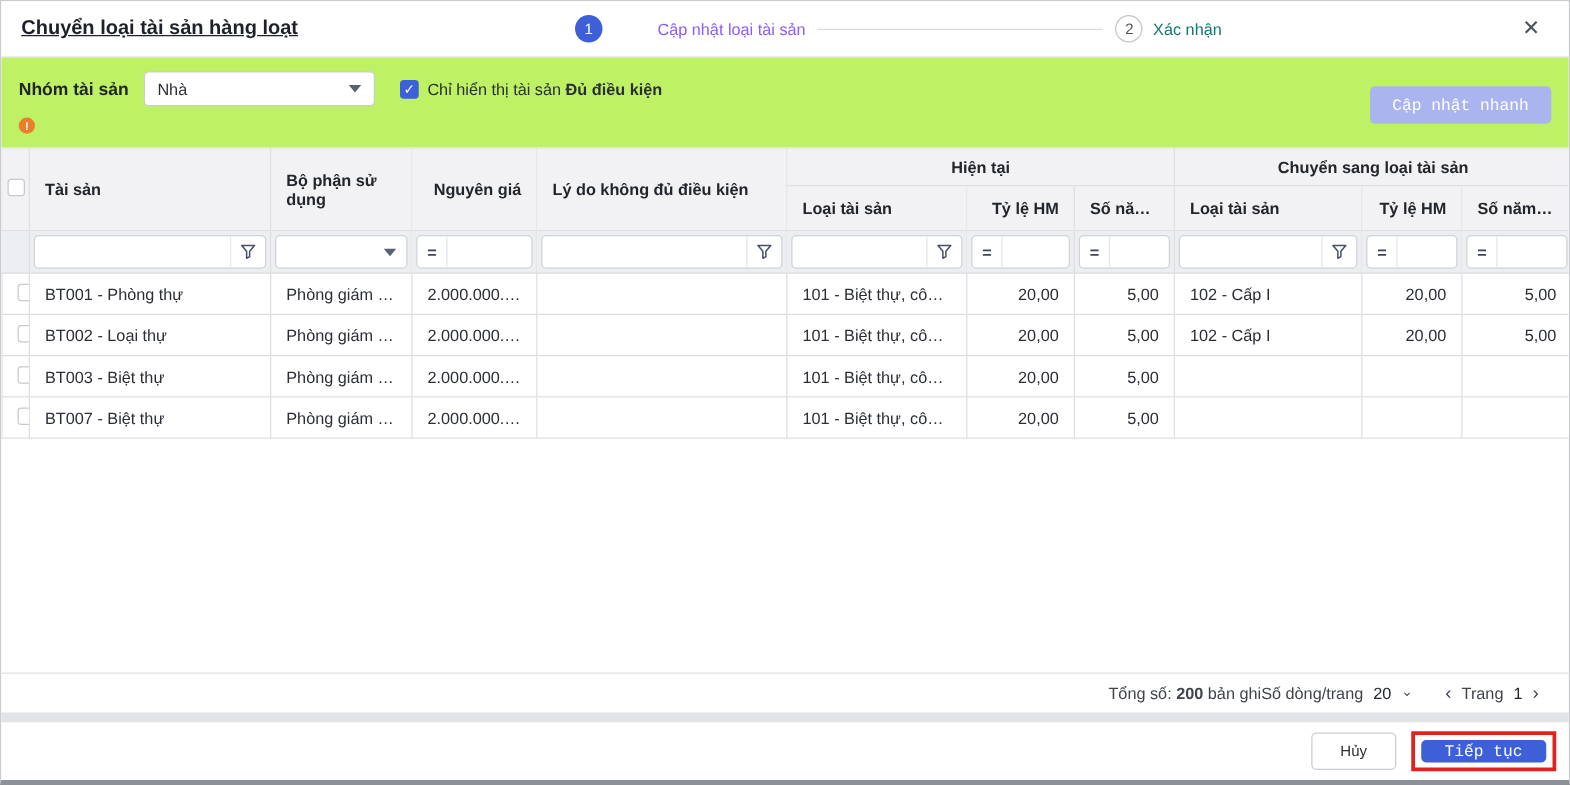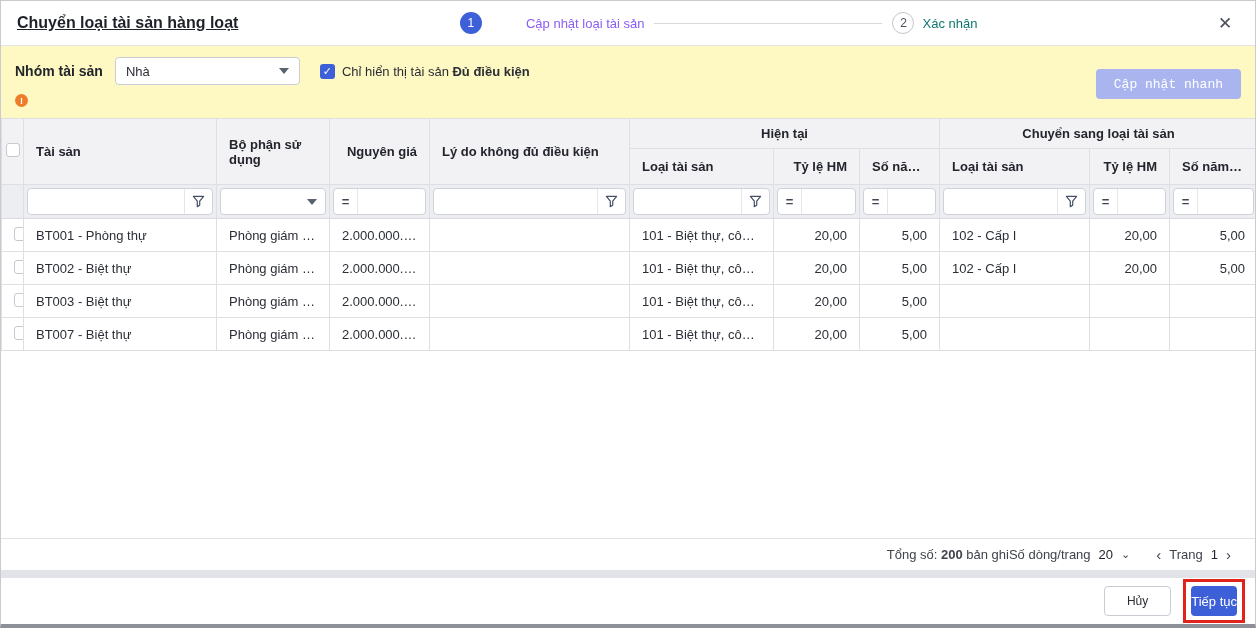--- a/index.html
+++ b/index.html
@@ -18,21 +18,21 @@
                  justify-content:center; font-size:12px; }
   .step.active .step-circle { background:#3d5fd8; color:#fff; }
   .step.active .step-label { color:#8b5cf6;margin-left:36px; }
   .step.inactive .step-circle { background:#fff; border:1px solid #c3c6cd; color:#4c515b; }
   .step.inactive .step-label { color:#0f766e; }
   .step-connector { width:228px; height:1px; background:#d8dade; }
   .close-btn { width:28px; height:28px; display:flex; align-items:center; justify-content:center;
                color:#4b505a; font-size:17px; cursor:pointer; margin-left:12px; }
 
   
-  .toolbar { height:72px; flex:0 0 72px; background:#fef9c3; position:relative; padding:8px 28px 0 14px; }
+  .toolbar { height:72px; flex:0 0 72px; background:#bef264; position:relative; padding:8px 28px 0 14px; }
   .toolbar-row1 { display:flex; align-items:center; height:34px; gap:12px; }
   .group-label { font-weight:bold; font-size:14px; color:#22252c; }
   .select-box { width:185px; height:28px; background:#fff; border:1px solid #c9ccd3; border-radius:4px;
                 display:flex; align-items:center; padding:0 10px; justify-content:space-between; }
   .caret-down { width:0; height:0; border-left:5px solid transparent; border-right:5px solid transparent;
                 border-top:6px solid #5a6170; }
   .check-wrap { display:flex; align-items:center; gap:7px; margin-left:8px; }
   .checkbox { width:15px; height:15px; border-radius:3px; background:#3d5fd8; color:#fff; font-size:11px;
               display:flex; align-items:center; justify-content:center; }
   .toolbar-note { display:flex; align-items:center; gap:6px; margin-top:6px; font-size:12px; color:#4b4f58; }
@@ -71,22 +71,22 @@
   .pager { display:flex; align-items:center; gap:8px; }
   .pager .strong { color:#22252c; }
   .chev { color:#3f4656; font-size:15px; cursor:pointer; line-height:1; }
   .chev.small { font-size:11px; }
   .gray-band { height:8px; flex:0 0 8px; background:#e2e3e7; }
   .bottom-bar { height:46px; flex:0 0 46px; background:#fff; display:flex; align-items:center;
                 justify-content:flex-end; padding:0 10px; gap:12px; }
   .btn-cancel { height:30px; padding:0 22px; background:#fff; border:1px solid #c9ccd2; border-radius:4px;
                 font-size:12px; font-family:inherit; color:#2b2e36; }
   .red-annotation { border:3px solid #e1231e; padding:4px 5px; display:inline-flex; }
-  .btn-continue { height:30px; padding:0 0; background:#3d5fd8; border:none; border-radius:4px;
-                  color:#fff; font-size:13px; font-family:Liberation Sans, sans-serif; }
+  .btn-continue { height:18px; padding:0 19px; background:#3d5fd8; border:none; border-radius:4px;
+                  color:#fff; font-size:13px; font-family:Liberation Mono, monospace; }
 </style>
 </head>
 <body>
 
 <div class="dialog">
 
   <div class="title-bar">
     <div class="dialog-title">Chuyển loại tài sản hàng loạt</div>
     <div class="stepper">
       <div class="step active">
@@ -244,21 +244,21 @@
           <td></td>
           <td>101 - Biệt thự, công tr...</td>
           <td class="num">20,00</td>
           <td class="num">5,00</td>
           <td>102 - Cấp I</td>
           <td class="num">20,00</td>
           <td class="num">5,00</td>
         </tr>
         <tr>
           <td class="check-cell"><span class="row-check"></span></td>
-          <td>BT002 - Biệt thự</td>
+          <td>BT002 - Loại thự</td>
           <td>Phòng giám đốc</td>
           <td class="num">2.000.000.000</td>
           <td></td>
           <td>101 - Biệt thự, công tr...</td>
           <td class="num">20,00</td>
           <td class="num">5,00</td>
           <td>102 - Cấp I</td>
           <td class="num">20,00</td>
           <td class="num">5,00</td>
         </tr>

